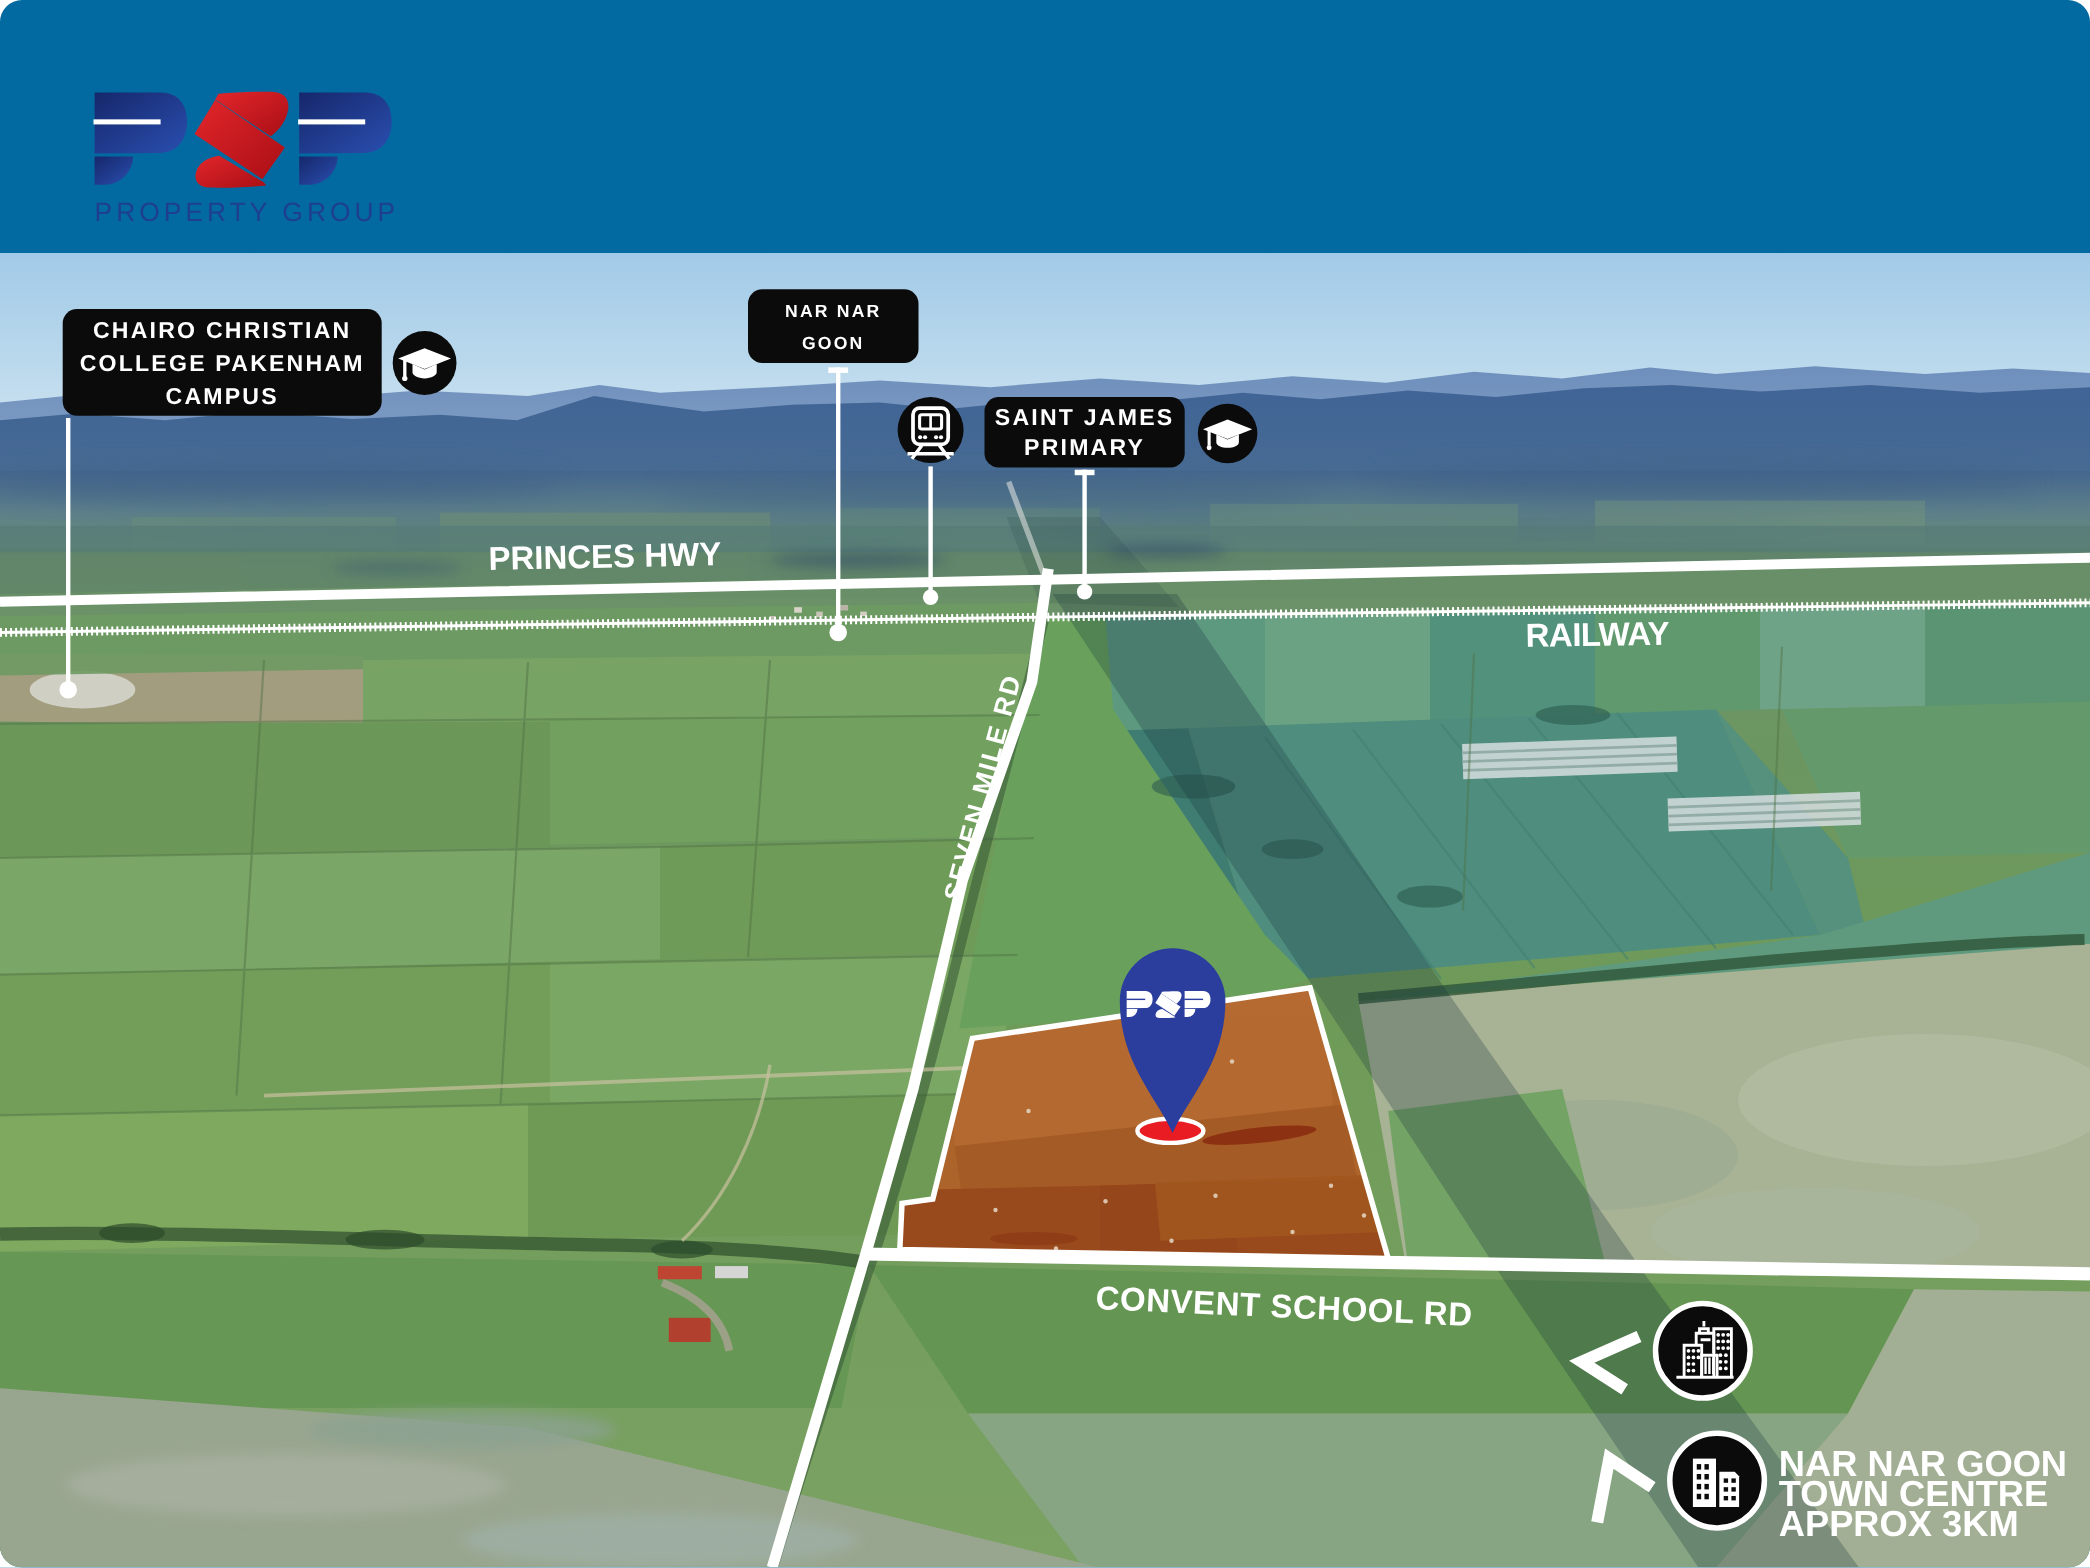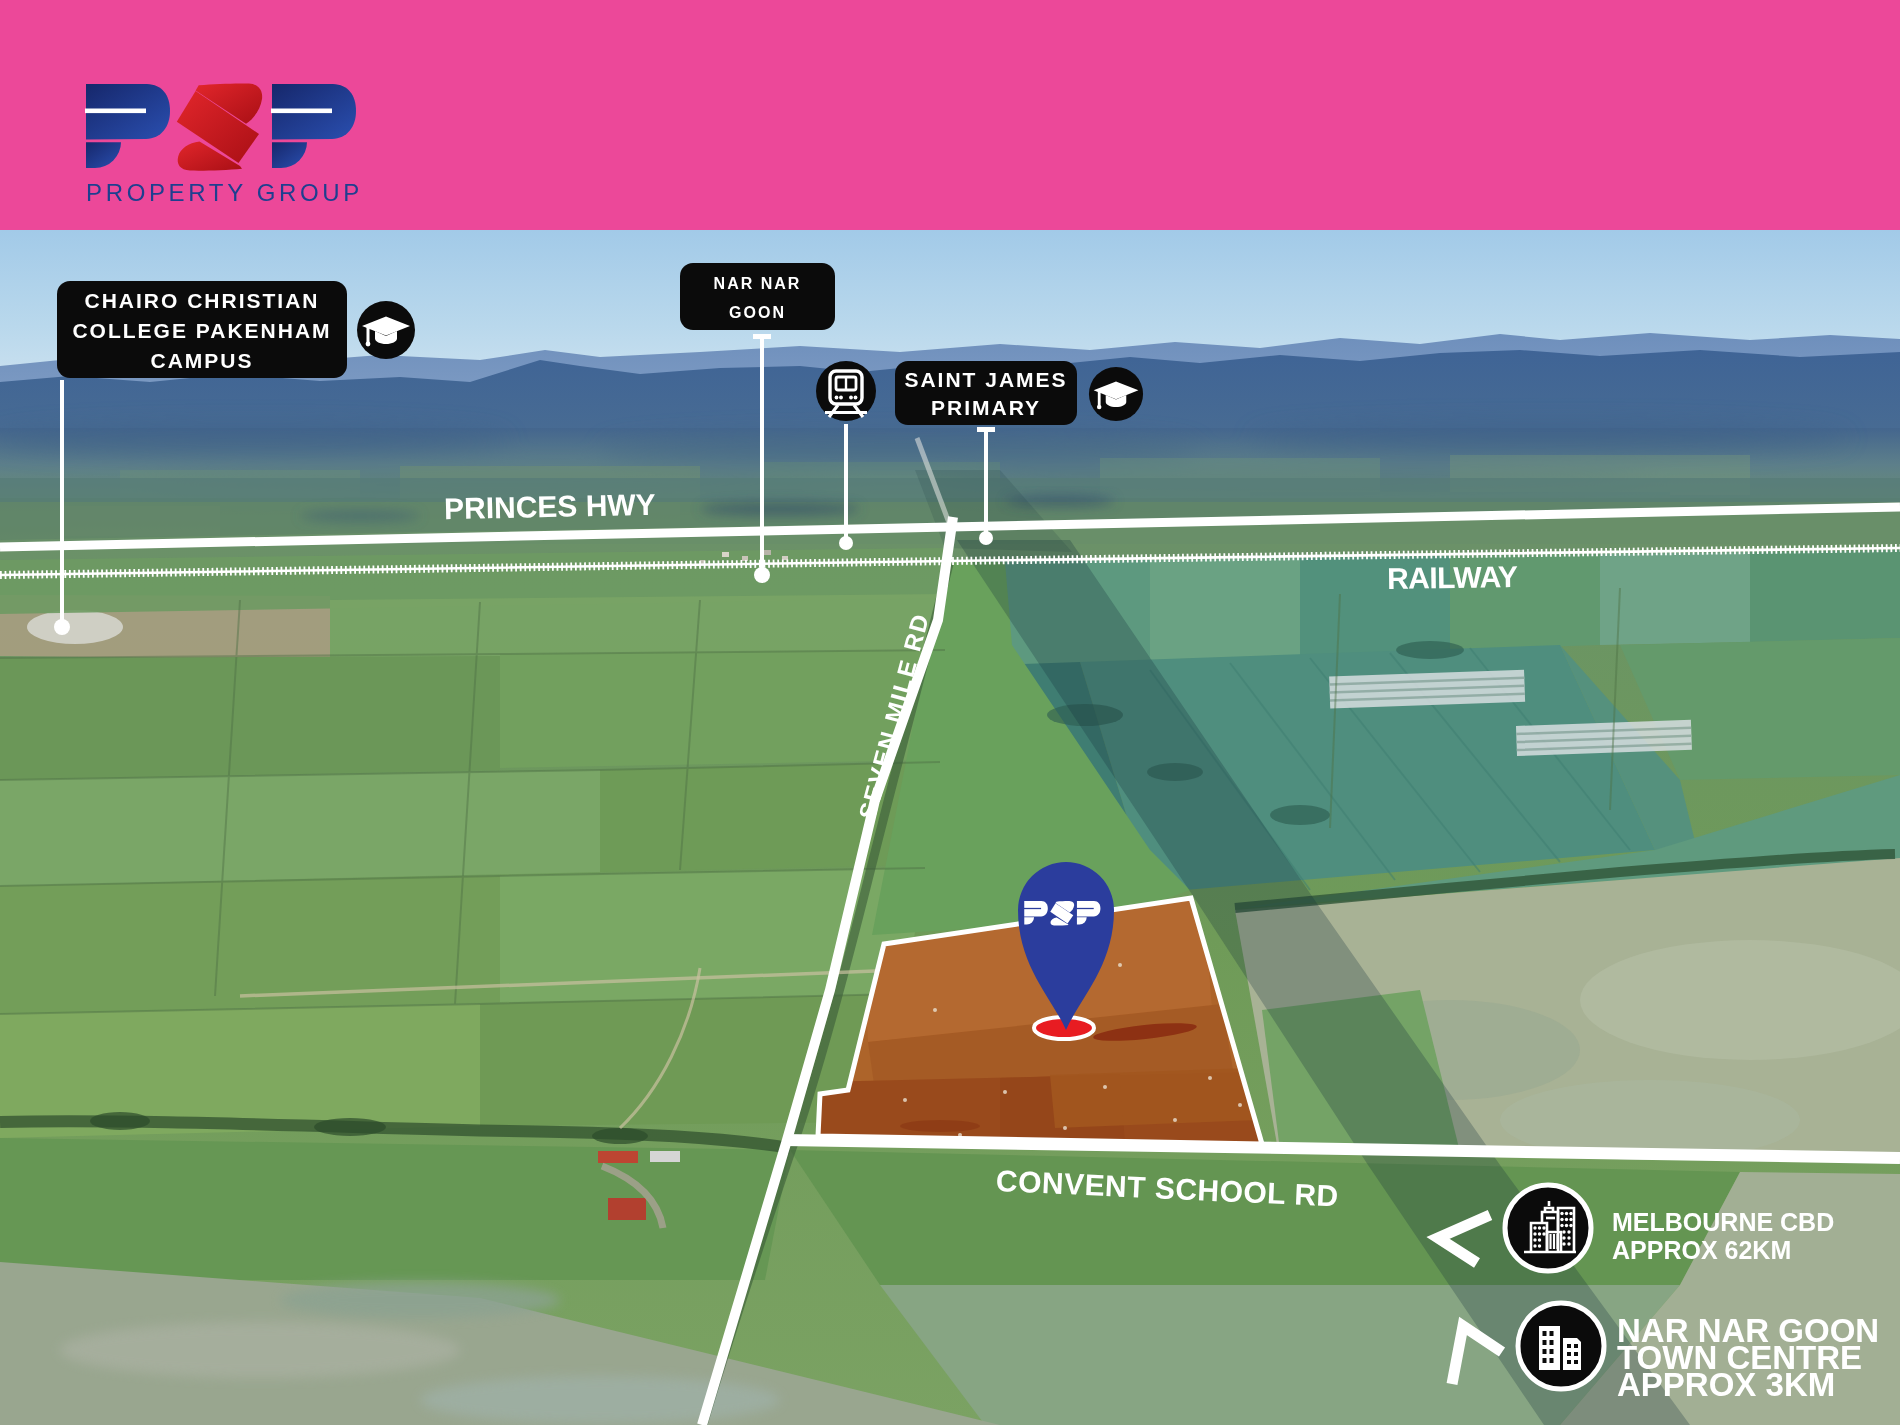--- a/index.html
+++ b/index.html
@@ -1,17 +1,17 @@
 <!DOCTYPE html>
 <html><head>
 <meta charset="utf-8">
 <style>
   html,body{margin:0;padding:0;background:#ffffff;}
-  #page{position:relative;width:1900px;height:1425px;overflow:hidden;background:#ec4899;
-        font-family:"Liberation Sans", sans-serif;}
+  #page{position:relative;width:1900px;height:1425px;overflow:hidden;background:#0369a1;
+        font-family:"Liberation Sans", sans-serif;border-radius:20px;}
   .lbl{position:absolute;background:#0b0b0b;color:#fff;border-radius:13px;
        font-weight:bold;text-align:center;letter-spacing:2px;}
   .roadtxt{position:absolute;color:#fff;font-weight:bold;white-space:nowrap;}
   .info{position:absolute;color:#fff;font-weight:bold;white-space:nowrap;line-height:27px;}
 </style>
 </head>
 <body>
 <div id="page">
 
 <svg style="position:absolute;left:0;top:0" width="420" height="230" viewBox="0 0 420 230">
@@ -405,21 +405,20 @@
         <circle cx="67" cy="56" r="1.7"></circle>
     <circle cx="62" cy="62" r="1.7"></circle>
         <circle cx="67" cy="62" r="1.7"></circle>
   </g>
 </svg>
 
 <svg style="position:absolute;left:1425px;top:1205px" width="80" height="70" viewBox="0 0 80 70">
   <path d="M65,10 L13,33 L52,58" stroke="#fff" stroke-width="11" fill="none"></path>
 </svg>
 
-<div class="info" style="left:1612px;top:1208px;font-size:25px;letter-spacing:0px;line-height:28px">MELBOURNE CBD<br>APPROX 62KM</div>
 
 <svg style="position:absolute;left:1515px;top:1300px" width="92" height="92" viewBox="0 0 92 92">
   <circle cx="46" cy="46" r="43" fill="#0b0b0b" stroke="#fff" stroke-width="5"></circle>
   <g fill="#fff">
     <rect x="24" y="26" width="21" height="44"></rect>
     <path d="M48,38 h14 l4,4 v28 h-18 Z"></path>
   </g>
   <g fill="#0b0b0b">
     <rect x="27.5" y="31" width="4" height="5"></rect>
         <rect x="34.5" y="31" width="4" height="5"></rect>

